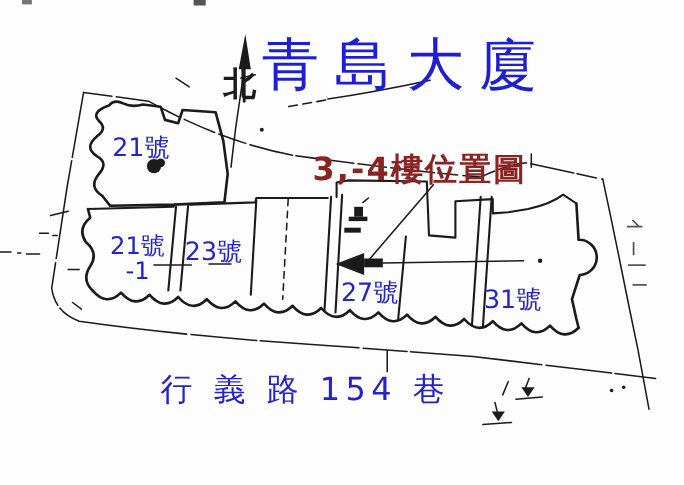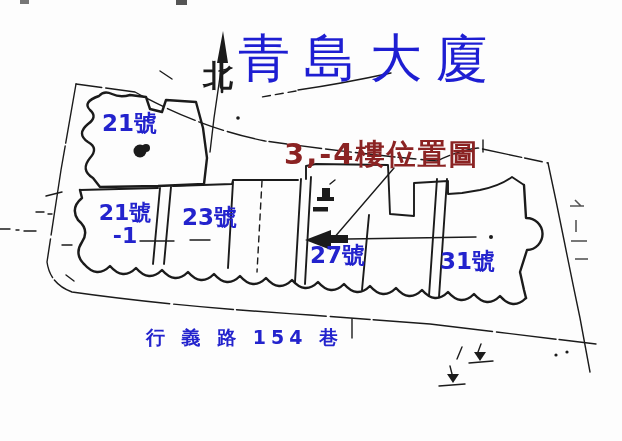--- a/index.html
+++ b/index.html
@@ -15,47 +15,47 @@
     overflow:hidden;font-family:"DejaVu Sans",sans-serif;
   }
   #map-svg{position:absolute;left:0;top:0;}
   .ink{stroke:var(--ink);fill:none;stroke-linecap:round;stroke-linejoin:round;}
   .ink-fill{fill:var(--ink);stroke:none;}
   .thin{stroke-width:1.4;}
   .mid{stroke-width:1.9;}
   .thick{stroke-width:2.4;}
   .faint{stroke:#555;stroke-width:1.6;}
   .lbl{
-    position:absolute;color:var(--label-blue);font-weight:700;
-    white-space:nowrap;line-height:1.0;
+    position:absolute;color:var(--label-blue);font-weight:400;
+    white-space:nowrap;line-height:1.0;margin-top:12px;
   }
   .unit{font-size:23px;}
   #title{
     position:absolute;left:238px;top:24px;width:300px;
     color:var(--title-blue);font-size:52px;font-weight:400;
     letter-spacing:14px;white-space:nowrap;
   }
   #subtitle{
     position:absolute;left:284px;top:88px;
     color:var(--subtitle-red);font-size:29px;font-weight:700;
     letter-spacing:2px;white-space:nowrap;margin-top:47px;
   }
   #north-label{
     position:absolute;left:203px;top:56px;color:var(--ink);
     font-size:30px;font-weight:700;
   }
   #street-label{
-    position:absolute;left:146px;top:328px;font-size:19px;
+    position:absolute;left:146px;top:328px;font-size:29px;
     letter-spacing:5px;
     text-align:right;
   }
   #unit-21-1{left:94px;top:201px;width:62px;text-align:center;font-size:22px;}
   #unit-21-1 div{line-height:23px;}
   #unit-21{left:102px;top:112px;}
-  #unit-23{left:182px;top:206px;}
+  #unit-23{left:168px;top:206px;}
   #unit-25{left:241px;top:211px;}
   #unit-27{left:310px;top:244px;}
   #unit-29{left:370px;top:248px;}
   #unit-31{left:440px;top:250px;}
 </style>
 </head>
 <body>
 
 <div id="stage">
 

